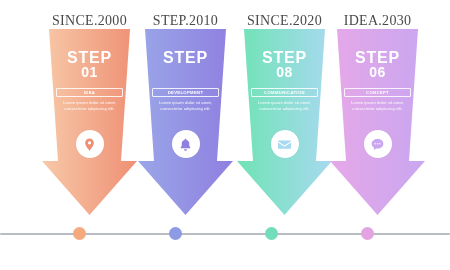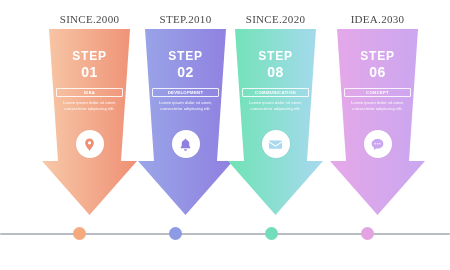--- a/index.html
+++ b/index.html
@@ -36,21 +36,21 @@
     width: 95px;
     height: 215px;
   }
 
   .since-label {
     position: absolute;
     top: 13px;
     left: 0;
     width: 95px;
     text-align: center;
-    font-size: 11px;
+    font-size: 14px;
     letter-spacing: 0.3px;
     color: #4a4a4a;
     font-family: "Liberation Serif", serif;
     white-space: nowrap;
   }
 
   .arrow-wrap {
     position: absolute;
     top: 29px;
     left: 0;
@@ -75,21 +75,21 @@
     pointer-events: none;
   }
 
   .step-word {
     position: absolute;
     top: 20px;
     left: 0;
     width: 95px;
     text-align: center;
     color: #ffffff;
-    font-size: 12px;
+    font-size: 16px;
     font-weight: bold;
     letter-spacing: 0.8px;
   }
 
   .step-num {
     position: absolute;
     top: 31px;
     left: 0;
     width: 95px;
     text-align: center;
@@ -214,32 +214,31 @@
             <defs>
               <linearGradient id="grad1" x1="0" y1="0" x2="1" y2="0">
                 <stop offset="0%" stop-color="#9aa6e8"></stop>
                 <stop offset="100%" stop-color="#8f7fe0"></stop>
               </linearGradient>
             </defs>
             <path d="M7 0 H88 L79 132 H95 L47.5 186 L0 132 H16 Z" fill="url(#grad1)"></path>
           </svg>
           <div class="arrow-content">
             <div class="step-word">STEP</div>
-            <div class="step-num">02</div>
             <div class="badge">DEVELOPMENT</div>
             <div class="desc">Lorem ipsum dolor sit amet, consectetur adipiscing elit.</div>
             <div class="icon-circle">
               <svg width="15" height="15" viewBox="0 0 24 24">
                 <path d="M12 2.6a1.5 1.5 0 0 1 1.5 1.5v.6a6 6 0 0 1 4.5 5.8v3.6l1.7 2.6v1.1H4.3v-1.1L6 14.1v-3.6a6 6 0 0 1 4.5-5.8v-.6A1.5 1.5 0 0 1 12 2.6zM9.6 19.6h4.8a2.4 2.4 0 0 1-4.8 0z" fill="#8f7fe0"></path>
               </svg>
             </div>
           </div>
         </div>
       </div>
-      <div class="step-col" style="left: 228px;">
+      <div class="step-col" style="left: 237px;">
         <div class="since-label">SINCE.2020</div>
         <div class="arrow-wrap">
           <svg class="arrow-svg" viewBox="0 0 95 186" preserveAspectRatio="none">
             <defs>
               <linearGradient id="grad2" x1="0" y1="0" x2="1" y2="0">
                 <stop offset="0%" stop-color="#6fe3b4"></stop>
                 <stop offset="100%" stop-color="#a8d9f0"></stop>
               </linearGradient>
             </defs>
             <path d="M7 0 H88 L79 132 H95 L47.5 186 L0 132 H16 Z" fill="url(#grad2)"></path>

